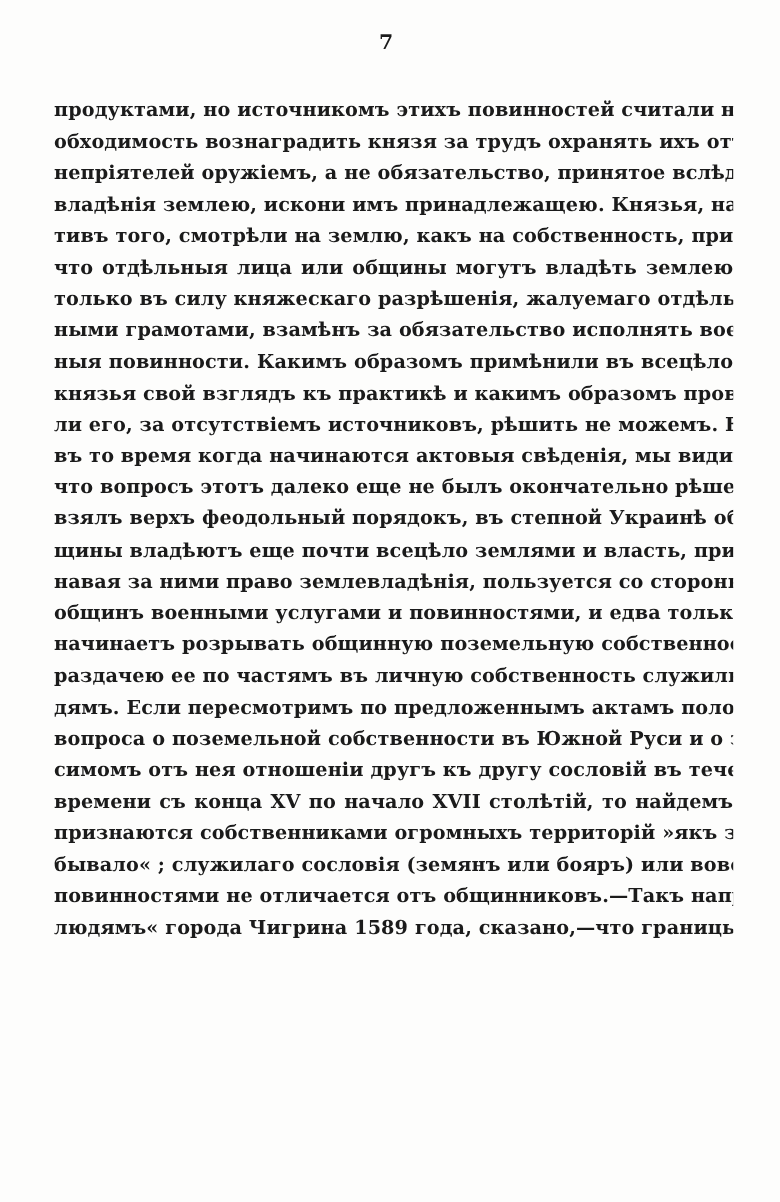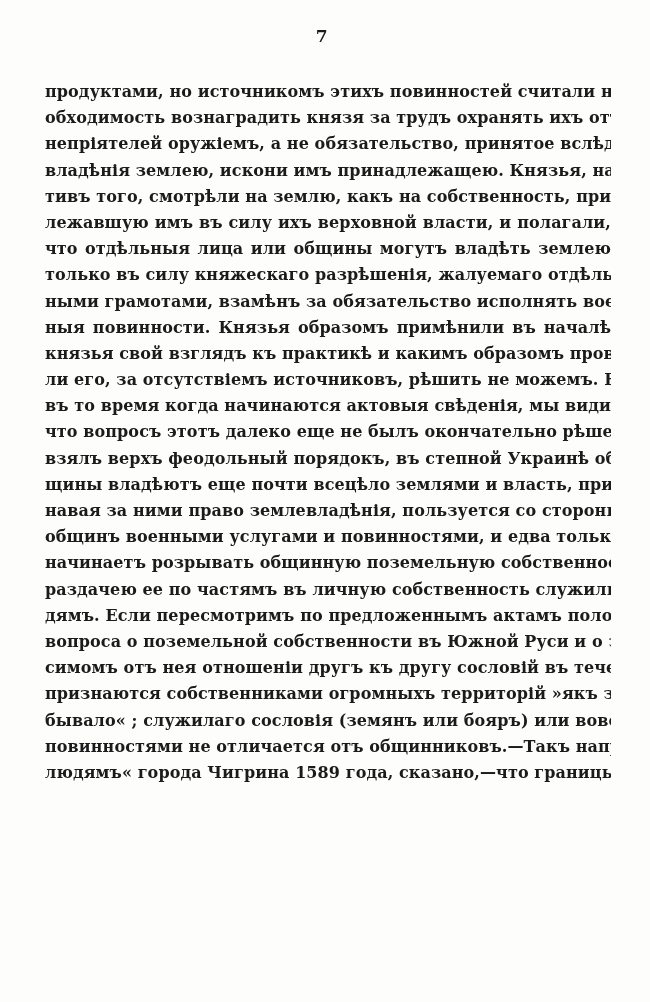--- a/index.html
+++ b/index.html
@@ -49,36 +49,36 @@
 <body>
 
 <div class="page">
   <div class="page-number">7</div>
   <div class="text-block">
       <div class="line">продуктами, но источникомъ этихъ повинностей считали не-</div>
       <div class="line">обходимость вознаградить князя за трудъ охранять ихъ отъ</div>
       <div class="line">непріятелей оружіемъ, а не обязательство, принятое вслѣдствіе</div>
       <div class="line">владѣнія землею, искони имъ принадлежащею. Князья, напро-</div>
       <div class="line">тивъ того, смотрѣли на землю, какъ на собственность, принад-</div>
-      <div class="line">лежавшую имъ въ силу ихъ верховной власти, и полагали,</div>
       <div class="line">что отдѣльныя лица или общины могутъ владѣть землею</div>
       <div class="line">только въ силу княжескаго разрѣшенія, жалуемаго отдѣль-</div>
       <div class="line">ными грамотами, взамѣнъ за обязательство исполнять воен-</div>
-      <div class="line">ныя повинности. Князья образомъ примѣнили въ началѣ</div>
+      <div class="line">ныя повинности. Какимъ образомъ примѣнили въ всецѣло</div>
       <div class="line">князья свой взглядъ къ практикѣ и какимъ образомъ прове-</div>
       <div class="line">ли его, за отсутствіемъ источниковъ, рѣшить не можемъ. Но</div>
       <div class="line">въ то время когда начинаются актовыя свѣденія, мы видимъ,</div>
       <div class="line">что вопросъ этотъ далеко еще не былъ окончательно рѣшенъ.</div>
       <div class="line">взялъ верхъ феодольный порядокъ, въ степной Украинѣ об-</div>
       <div class="line">щины владѣютъ еще почти всецѣло землями и власть, приз-</div>
       <div class="line">навая за ними право землевладѣнія, пользуется со стороны</div>
       <div class="line">общинъ военными услугами и повинностями, и едва только</div>
       <div class="line">начинаетъ розрывать общинную поземельную собственность</div>
       <div class="line">раздачею ее по частямъ въ личную собственность служилымъ лю-</div>
       <div class="line">дямъ. Если пересмотримъ по предложеннымъ актамъ положеніе</div>
       <div class="line">вопроса о поземельной собственности въ Южной Руси и о зави-</div>
       <div class="line">симомъ отъ нея отношеніи другъ къ другу сословій въ теченіе</div>
+      <div class="line">времени съ конца XV по начало XVII столѣтій, то найдемъ</div>
       <div class="line">признаются собственниками огромныхъ территорій »якъ здавна</div>
       <div class="line">бывало« ; служилаго сословія (земянъ или бояръ) или вовсе</div>
       <div class="line">повинностями не отличается отъ общинниковъ.—Такъ напри-</div>
       <div class="line">людямъ« города Чигрина 1589 года, сказано,—что границы,</div>
     </div>
 </div>
 
 </body></html>

